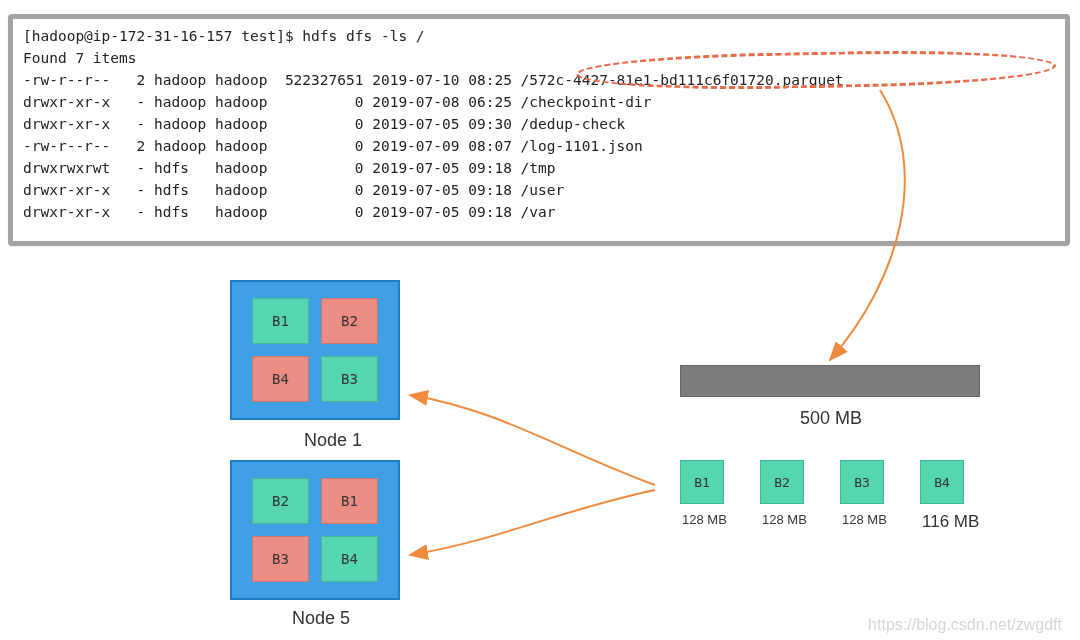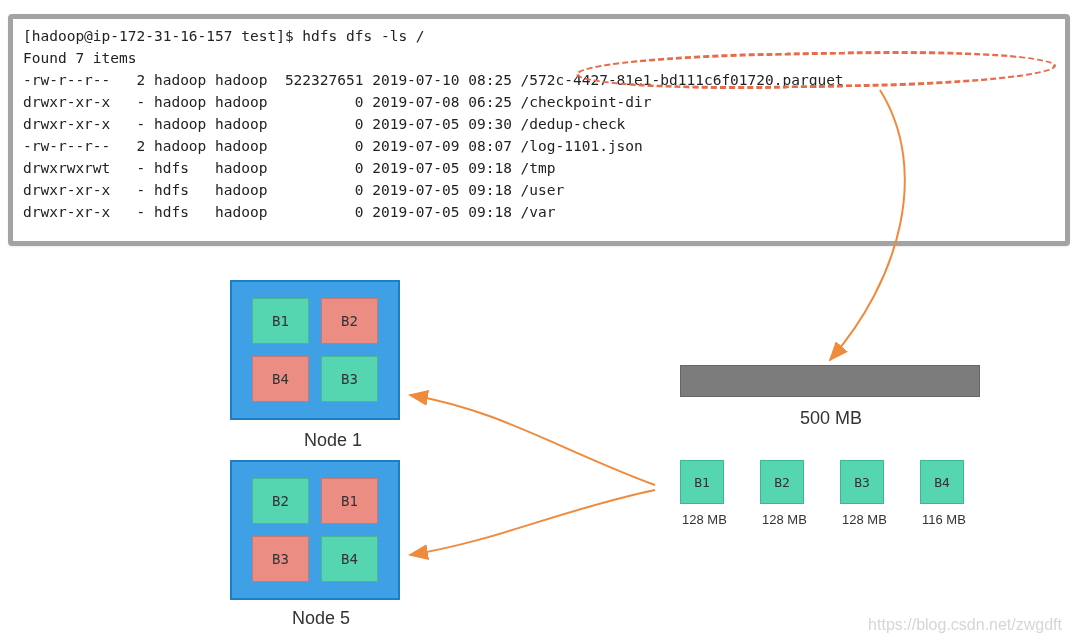--- a/index.html
+++ b/index.html
@@ -130,21 +130,21 @@
 <div class="small-block" style="left:680px; top:460px;">B1</div>
 <div class="block-label" style="left:682px; top:512px; font-size:13px;">128 MB</div>
 
 <div class="small-block" style="left:760px; top:460px;">B2</div>
 <div class="block-label" style="left:762px; top:512px; font-size:13px;">128 MB</div>
 
 <div class="small-block" style="left:840px; top:460px;">B3</div>
 <div class="block-label" style="left:842px; top:512px; font-size:13px;">128 MB</div>
 
 <div class="small-block" style="left:920px; top:460px;">B4</div>
-<div class="block-label" style="left:922px; top:512px; font-size:13px;">116 MB</div>
+<div class="block-label" style="left:922px; top:512px; font-size:17px;">116 MB</div>
 
 <svg class="arrows">
   <defs>
     <marker id="arrowhead" markerWidth="10" markerHeight="8" refX="9" refY="4" orient="auto">
       <path d="M0,0 L10,4 L0,8 Z" fill="#f08a3c"></path>
     </marker>
   </defs>
 
   <path d="M 880 90 C 930 170, 900 280, 830 360" stroke="#f08a3c" stroke-width="2" fill="none" marker-end="url(#arrowhead)"></path>
 

